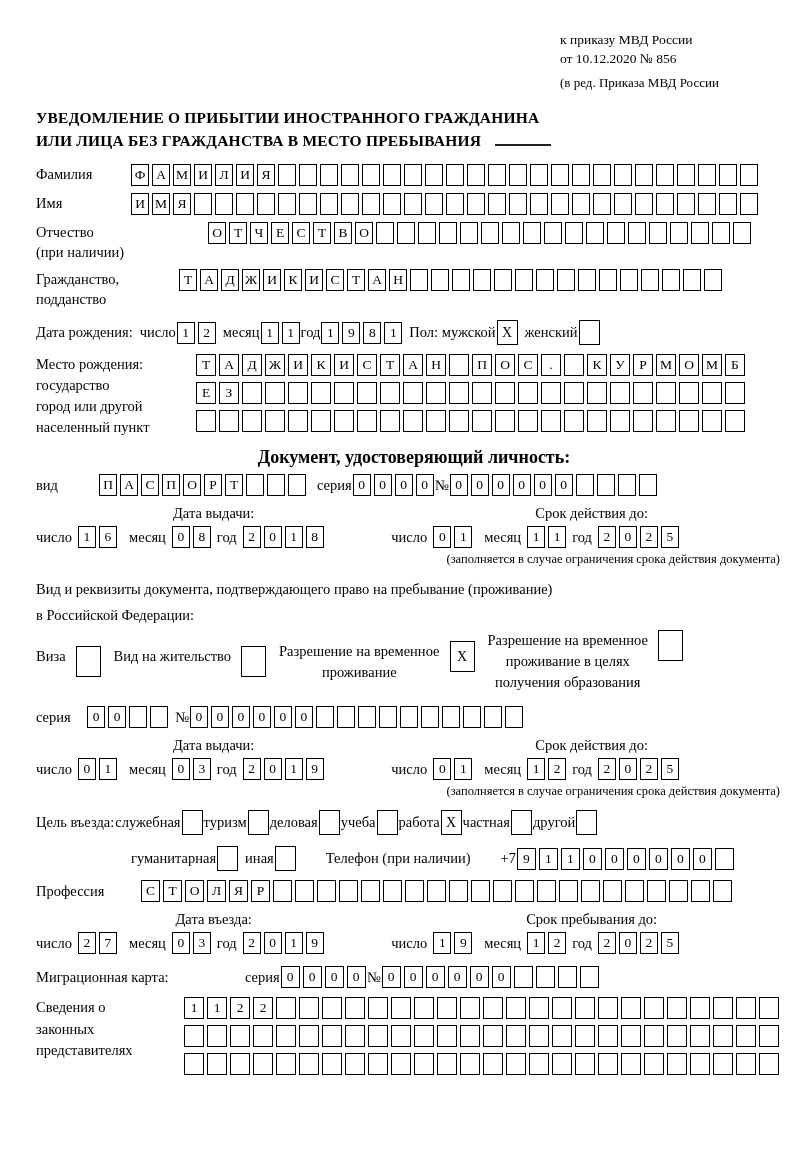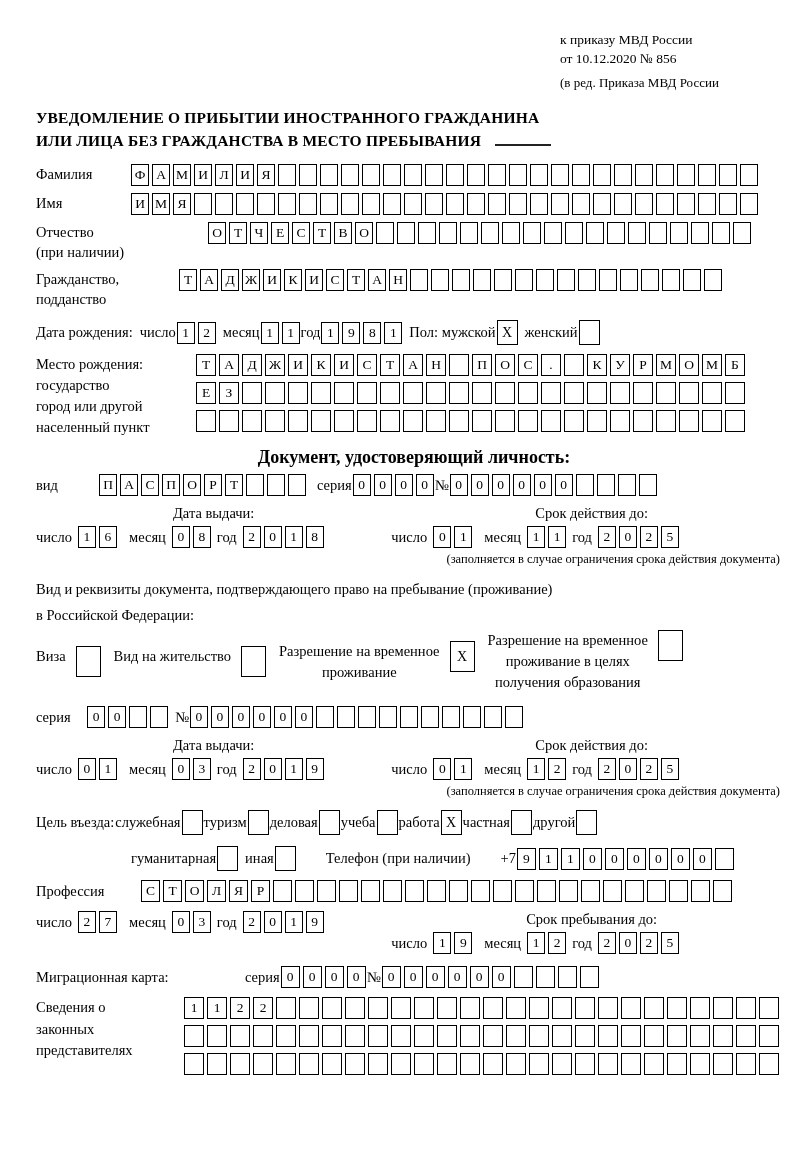--- a/index.html
+++ b/index.html
@@ -592,20 +592,21 @@
         <span class="cell"></span>
         <span class="cell"></span>
         <span class="cell"></span>
         <span class="cell"></span>
         <span class="cell"></span>
       </span>
   </div>
 
   <div class="datecols">
     <div class="dcol-l">
+      <div class="dtitle">Дата въезда:</div>
       <div class="dline">
         <span>число</span>
         <span class="boxes">
             <span class="cell">2</span>
             <span class="cell">7</span>
           </span>
         <span class="ml6">месяц</span>
         <span class="boxes">
             <span class="cell">0</span>
             <span class="cell">3</span>

